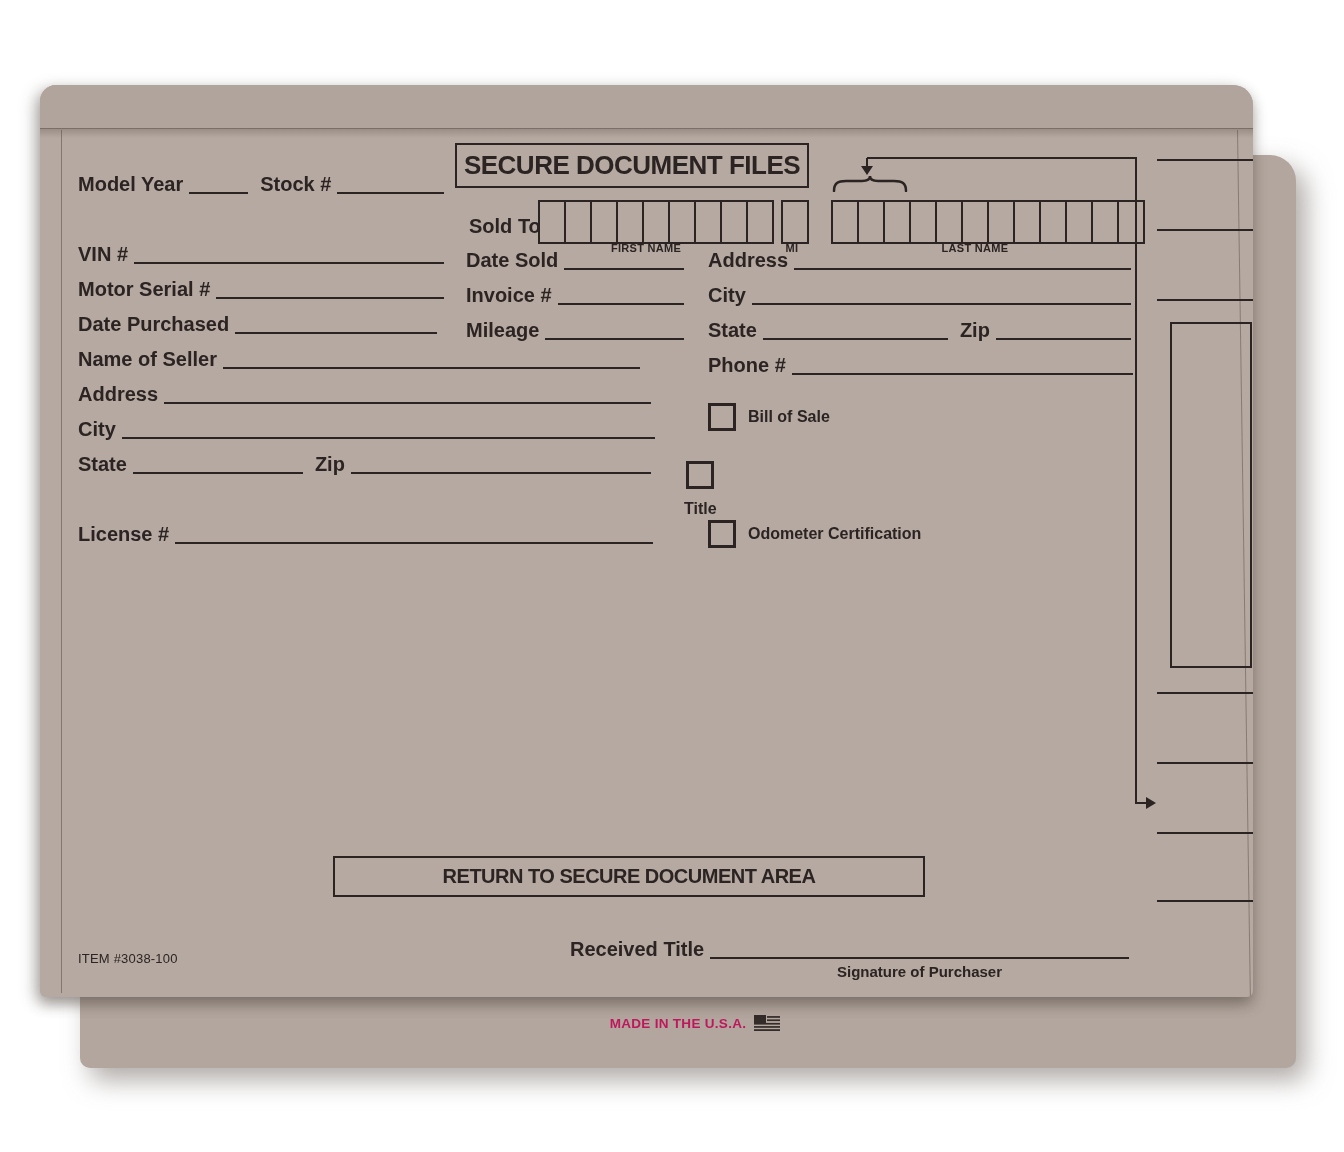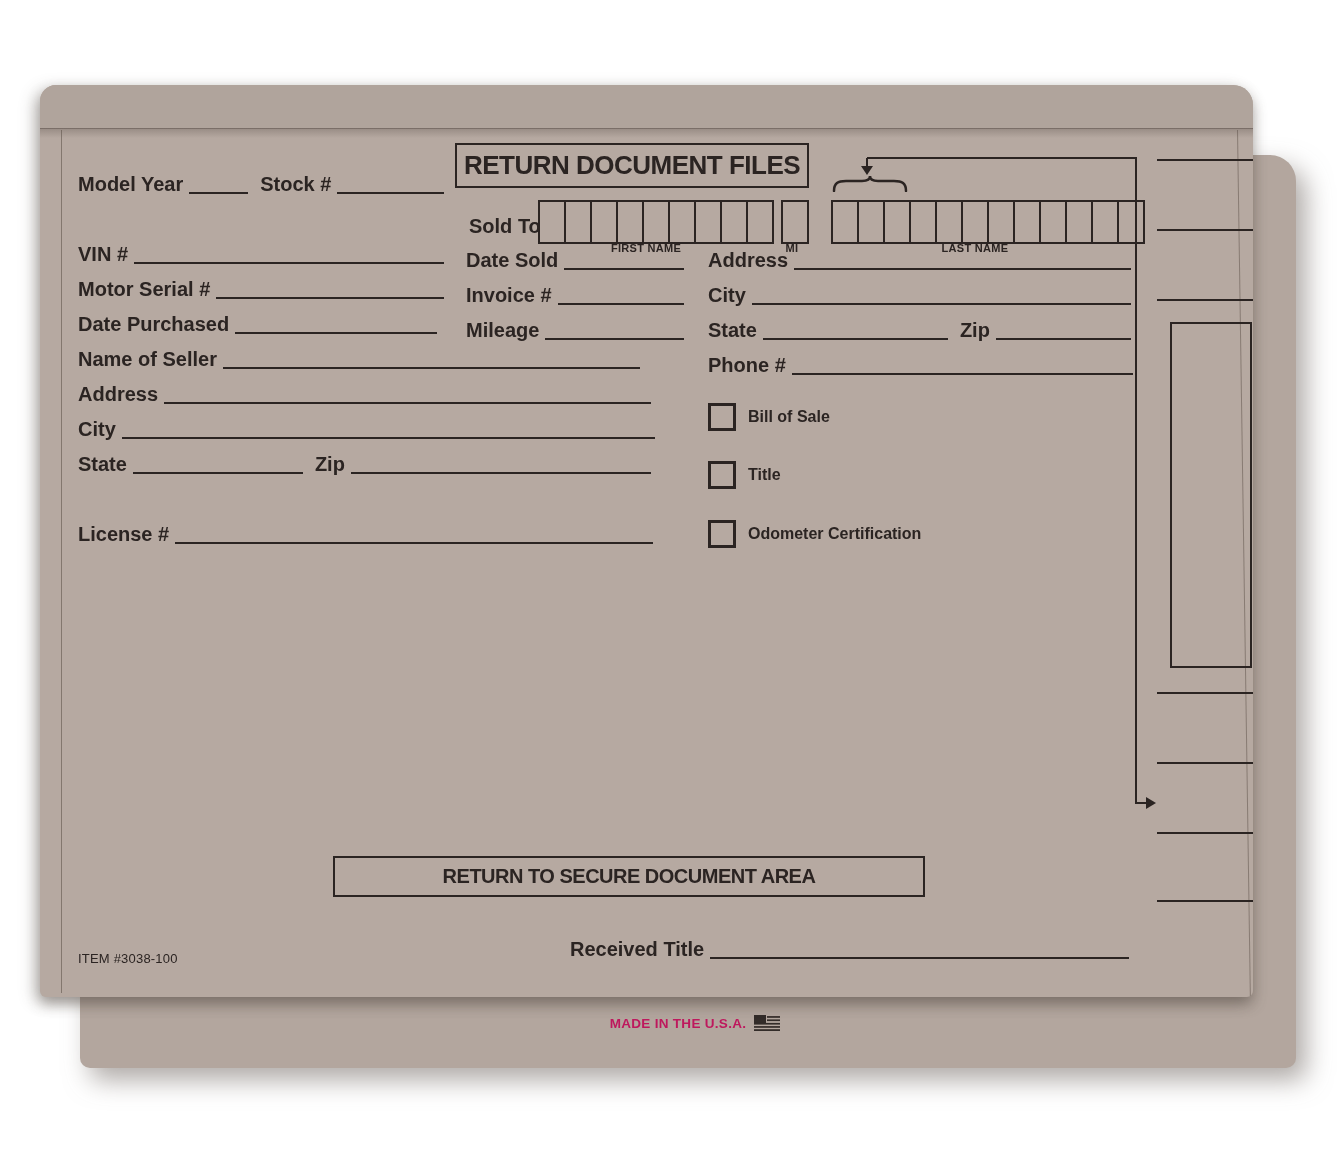--- a/index.html
+++ b/index.html
@@ -91,21 +91,21 @@
         </g>
       </svg>
     </span>
   </div>
 
   <div class="env-front">
     <div class="flap"></div>
     <div class="seam-left"></div>
     <div class="seam-right"></div>
 
-    <div class="boxed-title" style="left:415px;top:58px;width:350px;height:41px;line-height:41px;font-size:26px;">RETURN DOCUMENT FILES</div>
+    <div class="boxed-title" style="left:415px;top:58px;width:350px;height:41px;line-height:41px;font-size:26px;">SECURE DOCUMENT FILES</div>
 
     <div class="row" style="left:38px;top:83px;width:366px;">
       <span class="lbl">Model Year</span>
       <span class="ln" style="width:59px;"></span>
       <span class="lbl lbl2">Stock #</span>
       <span class="ln grow"></span>
     </div>
     <div class="row" style="left:38px;top:188px;width:366px;">
       <span class="lbl">Motor Serial #</span>
       <span class="ln grow"></span>
@@ -215,21 +215,21 @@
     </div>
     <div class="row" style="left:668px;top:264px;width:425px;">
       <span class="lbl">Phone #</span>
       <span class="ln grow"></span>
     </div>
 
     <div class="chk" style="left:668px;top:318px;">
       <span class="box"></span>
       <span class="lbl">Bill of Sale</span>
     </div>
-    <div class="chk" style="left:668px;top:376px;">
+    <div class="chk" style="left:644px;top:376px;flex-direction:column;">
       <span class="box"></span>
       <span class="lbl">Title</span>
     </div>
     <div class="chk" style="left:668px;top:435px;">
       <span class="box"></span>
       <span class="lbl">Odometer Certification</span>
     </div>
 
     <div class="rule-r" style="top:74px;"></div>
     <div class="rule-r" style="top:144px;"></div>
@@ -239,17 +239,18 @@
     <div class="rule-r" style="top:677px;"></div>
     <div class="rule-r" style="top:747px;"></div>
     <div class="rule-r" style="top:815px;"></div>
 
     <div class="boxed-title" style="left:293px;top:771px;width:588px;height:37px;line-height:37px;font-size:20px;">RETURN TO SECURE DOCUMENT AREA</div>
 
     <div class="row" style="left:530px;top:848px;width:559px;">
       <span class="lbl">Received Title</span>
       <span class="ln grow"></span>
     </div>
+    <div class="sig-caption">Signature of Purchaser</div>
 
     <div class="item-no">ITEM #3038-100</div>
   </div>
 
 </div>
 
 </body></html>

